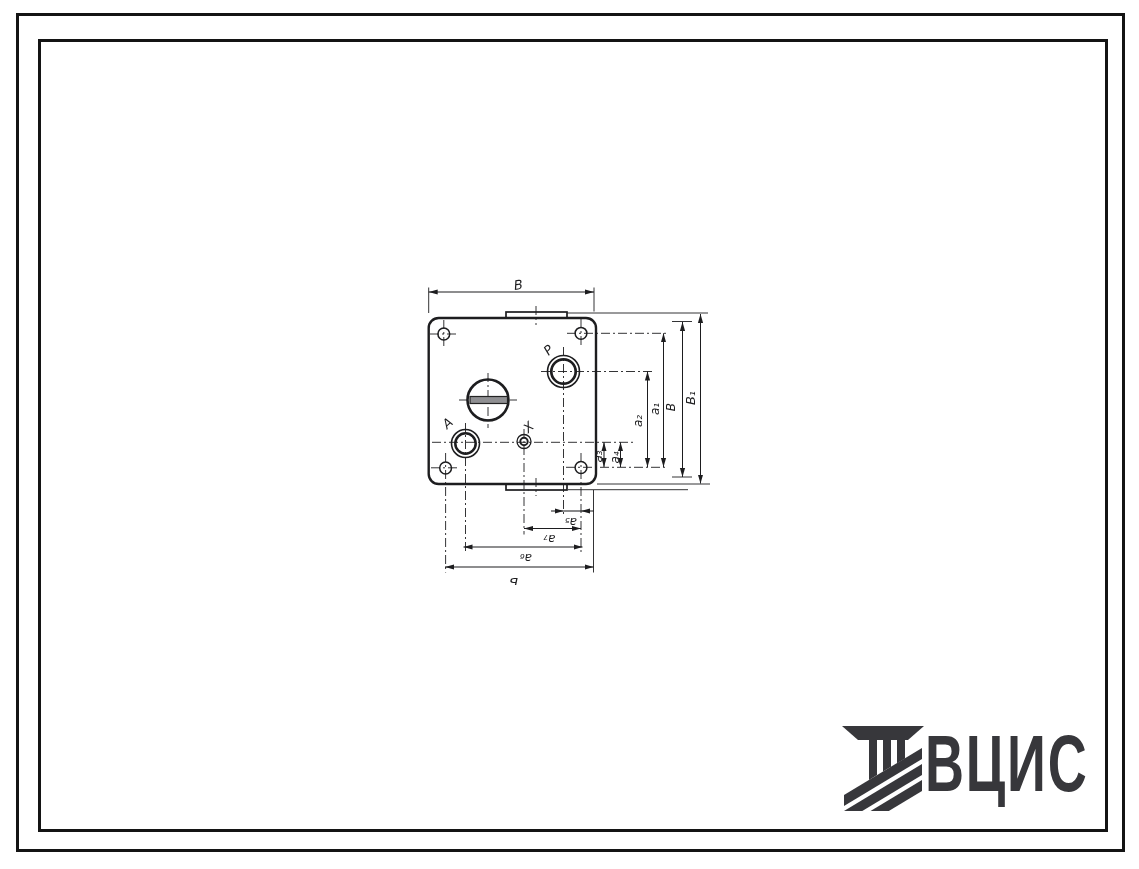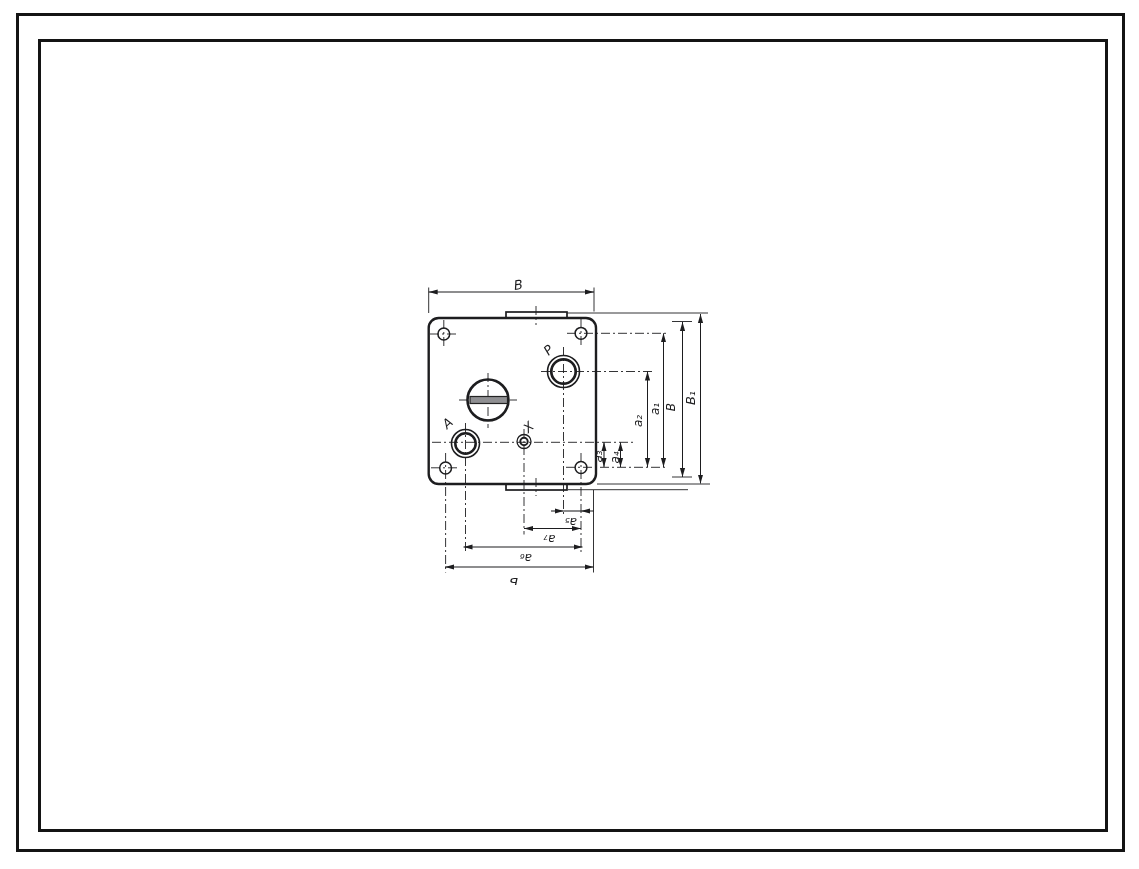--- a/index.html
+++ b/index.html
@@ -126,14 +126,33 @@
       <text class="dimtext big" x="513.5" y="577.5" transform="rotate(180 513.5 577.5)">Б</text>
     </g>
 
     <g text-anchor="middle">
       <text class="dimtext big" x="450.5" y="426.5" transform="rotate(-42 450.5 426.5)">А</text>
       <text class="dimtext big" x="551.5" y="353.5" transform="rotate(-42 551.5 353.5)">Р</text>
       <text class="dimtext big" x="531.5" y="430.5" transform="rotate(-42 531.5 430.5)">Х</text>
     </g>
   </svg>
 
+  <div id="logo">
+    <svg id="logo-emblem" viewBox="0 0 82 90" xmlns="http://www.w3.org/2000/svg">
+      <defs>
+          <clipPath id="ec">
+            <rect x="0" y="0" width="82" height="90"></rect>
+          </clipPath>
+        </defs>
+      <g fill="#37373b" clip-path="url(#ec)">
+        <polygon points="0,5 82,5 66,19 16,19"></polygon>
+        <polygon points="27,19 35,19 35,54 27,59"></polygon>
+        <polygon points="41,19 49,19 49,45.8 41,50.6"></polygon>
+        <polygon points="55,19 63,19 63,37.4 55,42.2"></polygon>
+        <polygon points="2,74 80,27 80,38 2,85"></polygon>
+        <polygon points="2,90 80,43 80,54 2,101"></polygon>
+        <polygon points="2,106 80,59 80,70 2,117"></polygon>
+      </g>
+    </svg>
+    <span id="logo-text">ВЦИС</span>
+  </div>
 
 </div>
 
 </body></html>

